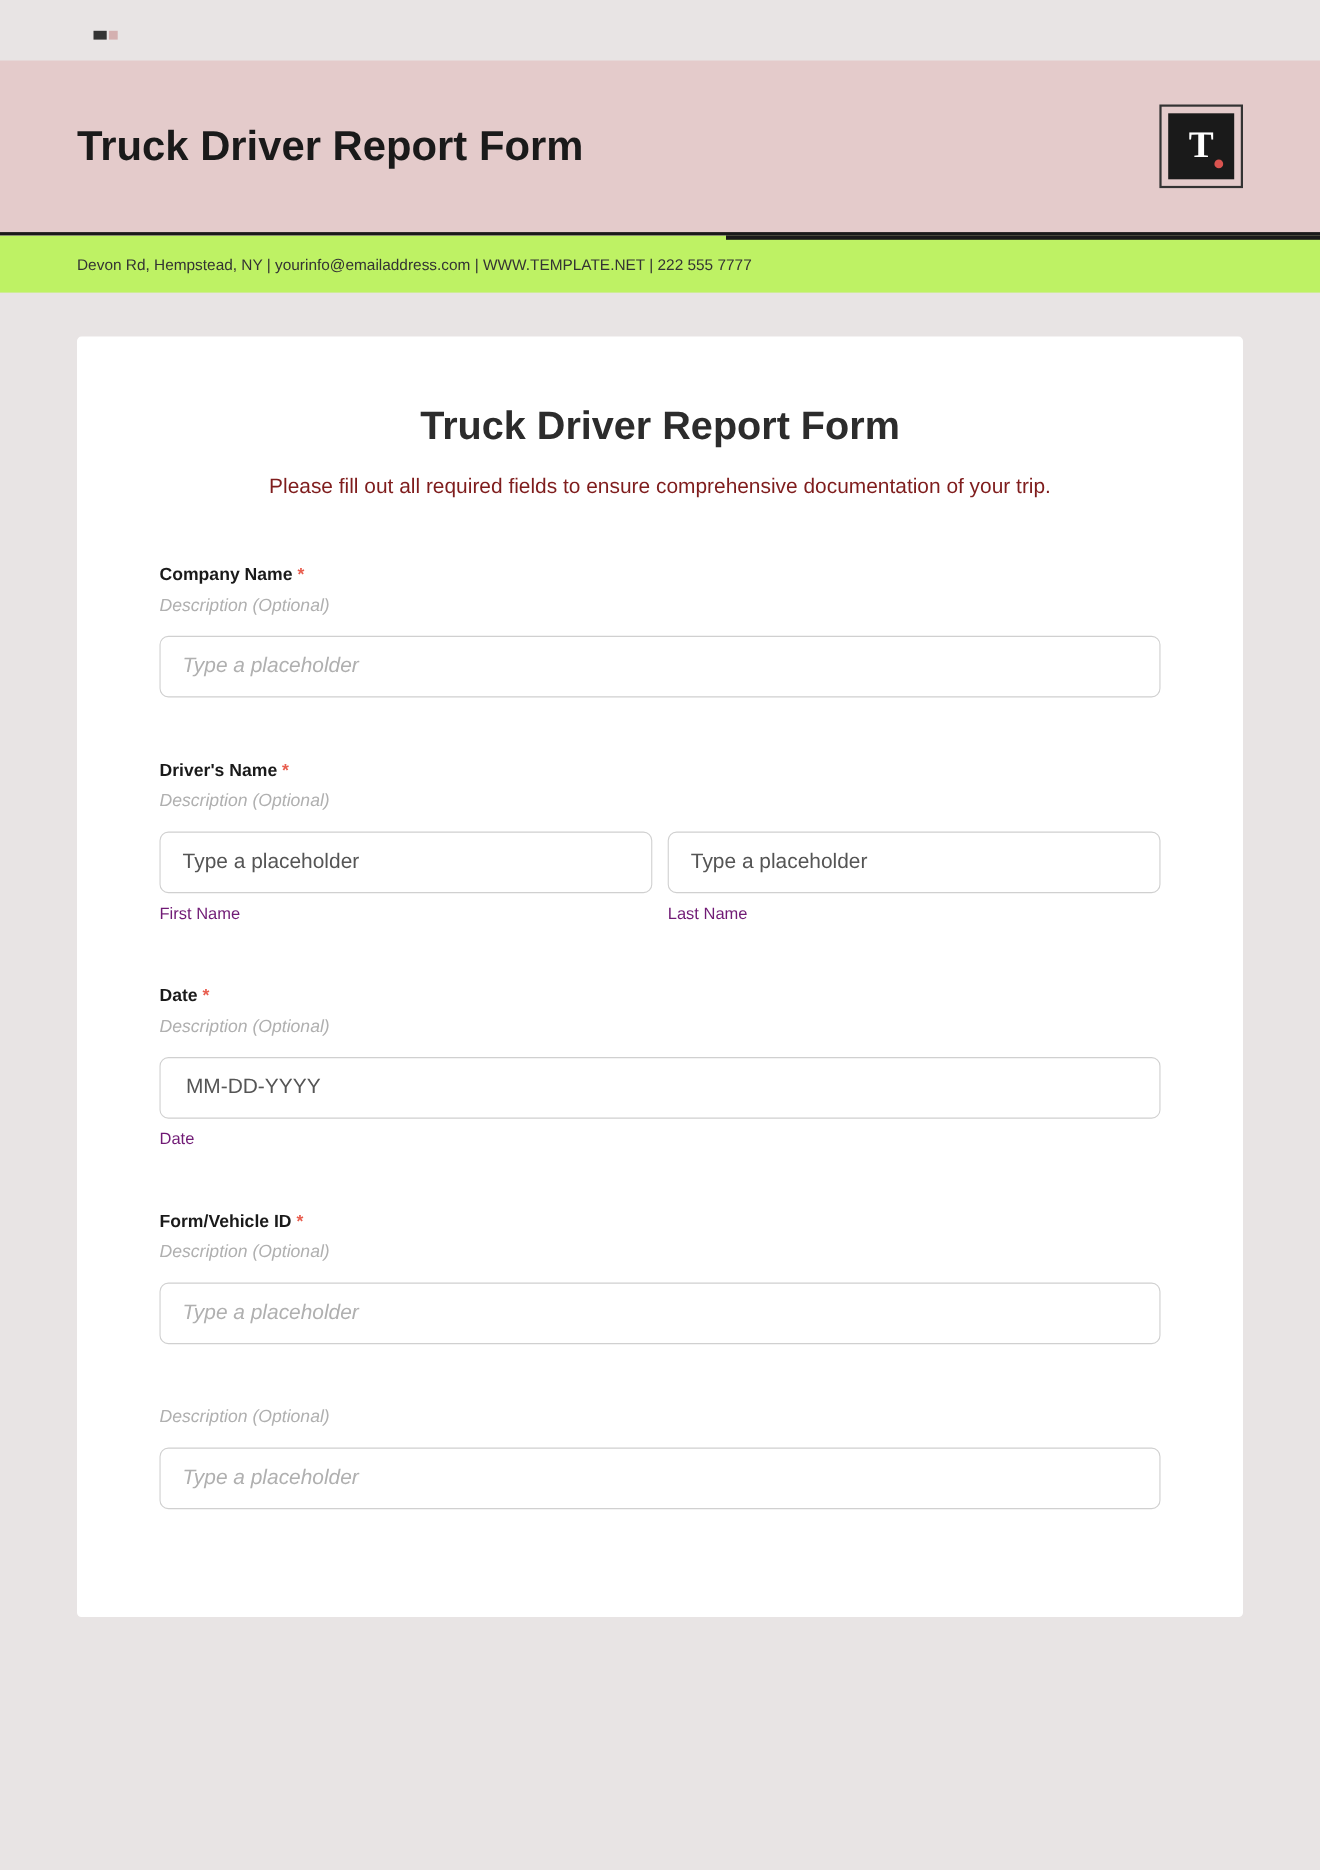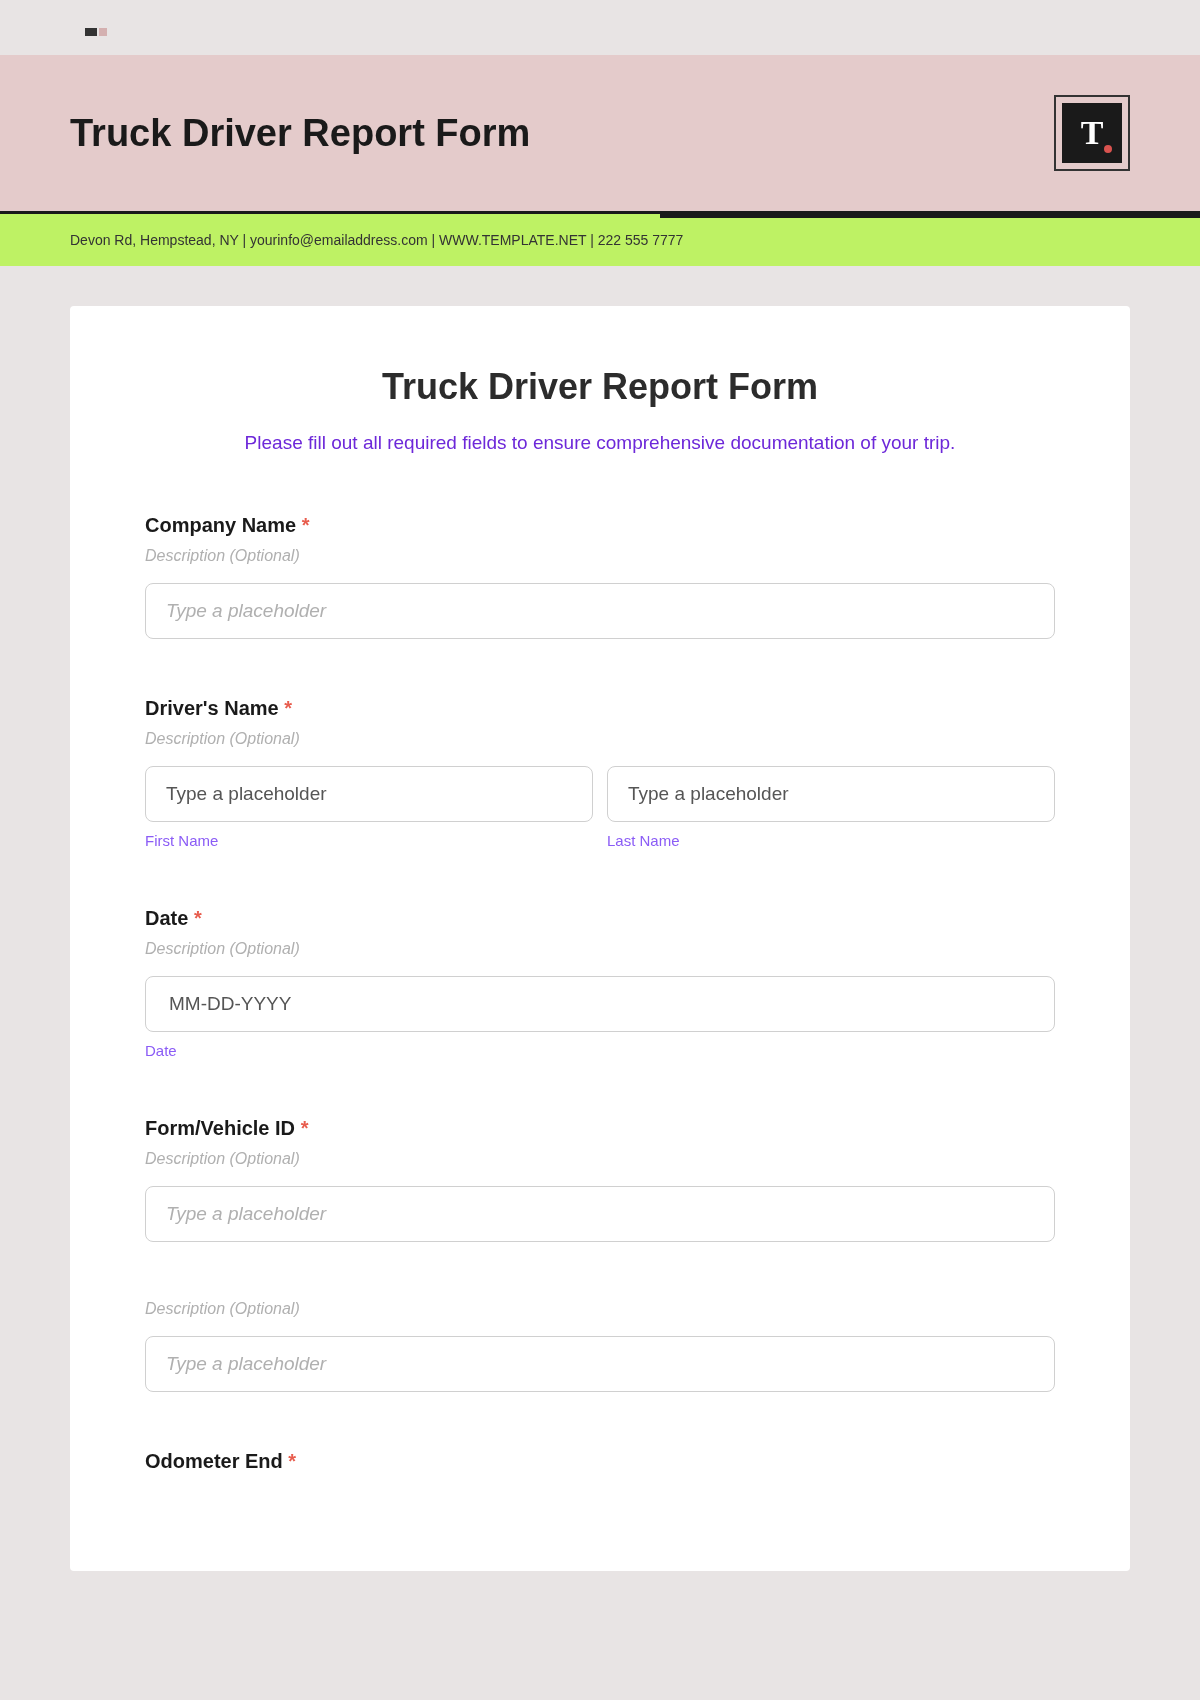--- a/index.html
+++ b/index.html
@@ -99,28 +99,28 @@
     .form-title {
       text-align: center;
       font-size: 36px;
       font-weight: 700;
       color: #2c2c2c;
       margin-bottom: 24px;
     }
     .form-intro {
       text-align: center;
       font-size: 19px;
-      color: #6d28d9;
+      color: #7f1d1d;
       margin-bottom: 60px;
     }
     .field-group {
       margin-bottom: 58px;
     }
     .field-label {
-      font-size: 20px;
+      font-size: 16px;
       font-weight: 700;
       color: #1a1a1a;
       margin-bottom: 10px;
     }
     .field-label .required {
       color: #e85d4e;
       font-weight: 700;
     }
     .field-desc {
       font-size: 16px;
@@ -153,21 +153,21 @@
     }
     .two-col {
       display: flex;
       gap: 14px;
     }
     .col {
       flex: 1;
     }
     .sub-label {
       font-size: 15px;
-      color: #8b5cf6;
+      color: #701a75;
       margin-top: 10px;
     }
   </style>
 </head>
 <body>
 
 <div class="top-bar">
   <div class="top-bar-icon">
     <span></span>
       <span></span>
@@ -234,20 +234,14 @@
     </div>
     <div class="field-desc">Description (Optional)</div>
     <input class="field-input" type="text" placeholder="Type a placeholder" style="">
   </div>
 
   <div class="field-group">
     <div class="field-desc">Description (Optional)</div>
     <input class="field-input" type="text" placeholder="Type a placeholder" style="">
   </div>
 
-  <div class="field-group">
-    <div class="field-label">
-      <span>Odometer End</span>
-      <span class="required">*</span>
-    </div>
-  </div>
 
 </div>
 
 </body></html>

